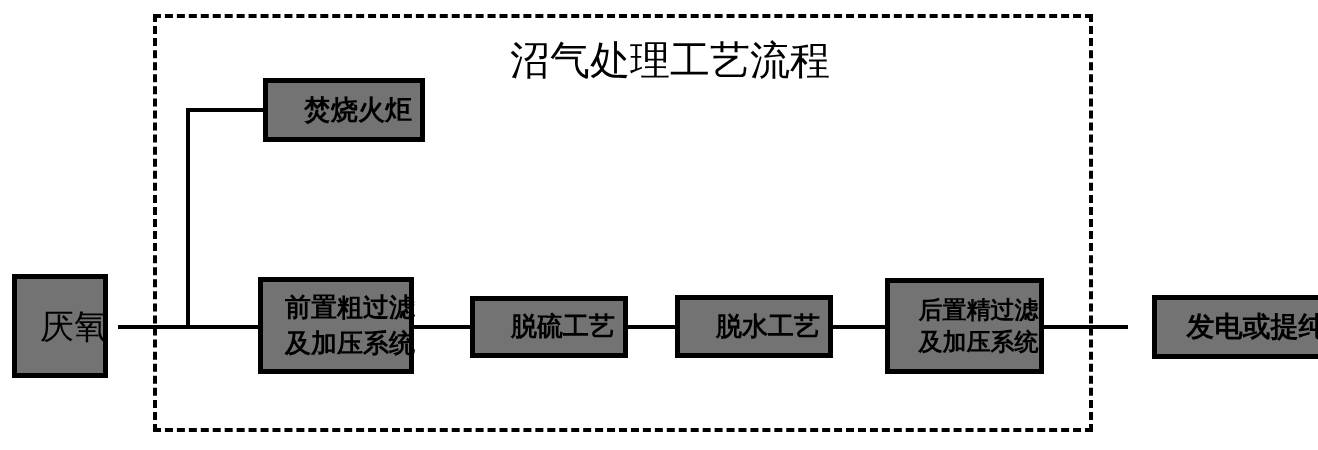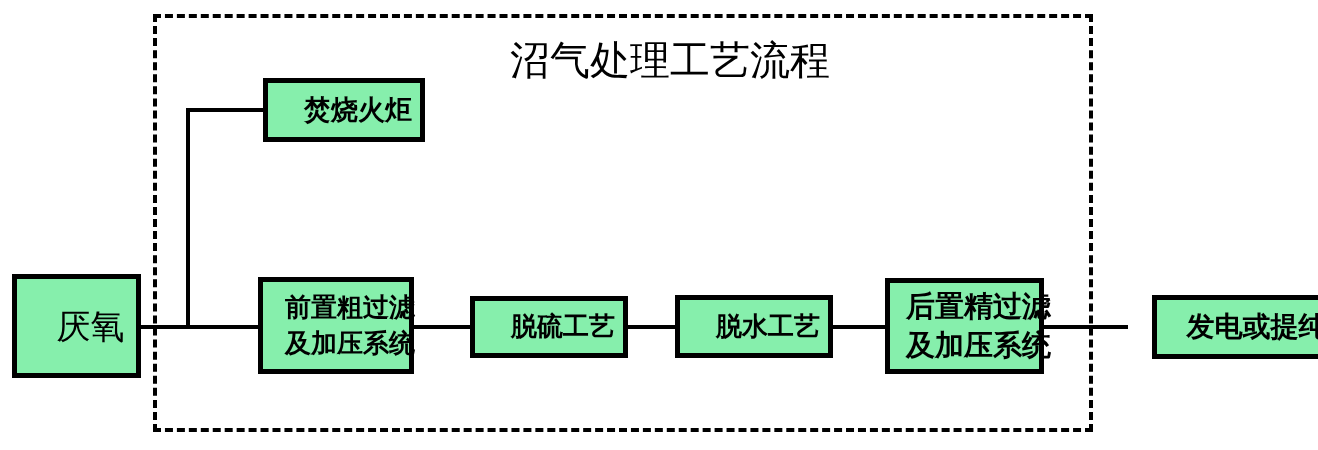--- a/index.html
+++ b/index.html
@@ -54,55 +54,55 @@
     height: 221px;
   }
   .line-branch-h {
     left: 186px;
     top: 108px;
     width: 81px;
     height: 4px;
   }
   .node {
     position: absolute;
-    background: #86efac;
+    background: #737373;
     border: 5px solid #000000;
     box-sizing: border-box;
     display: flex;
     flex-direction: column;
     align-items: center;
     justify-content: center;
     text-align: center;
     line-height: 1.3;
     padding-left: 28px;
   }
   .node span { display: block; white-space: nowrap; }
   .node-source {
-    left: 12px;  top: 274px;  width: 129px; height: 104px;
+    left: 12px;  top: 274px;  width: 96px; height: 104px;
     font-size: 34px; font-weight: normal; line-height: 1.38;
   }
   .node-flare {
     left: 263px; top: 78px;   width: 162px; height: 64px;
     font-size: 27px; font-weight: bold;
   }
   .node-prefilter {
     left: 258px; top: 277px;  width: 156px; height: 97px;
     font-size: 26px; font-weight: bold; line-height: 1.35;
   }
   .node-desulfurization {
     left: 470px; top: 296px;  width: 158px; height: 62px;
     font-size: 26px; font-weight: bold;
   }
   .node-dewatering {
     left: 675px; top: 295px;  width: 158px; height: 63px;
     font-size: 26px; font-weight: bold;
   }
   .node-postfilter {
     left: 885px; top: 278px;  width: 159px; height: 96px;
-    font-size: 29px; font-weight: bold; line-height: 1.35;
+    font-size: 24px; font-weight: bold; line-height: 1.35;
   }
   .node-output {
     left: 1152px; top: 295px; width: 181px; height: 64px;
     font-size: 28px; font-weight: bold;
   }
 </style>
 </head>
 <body>
 
 <div class="canvas">

